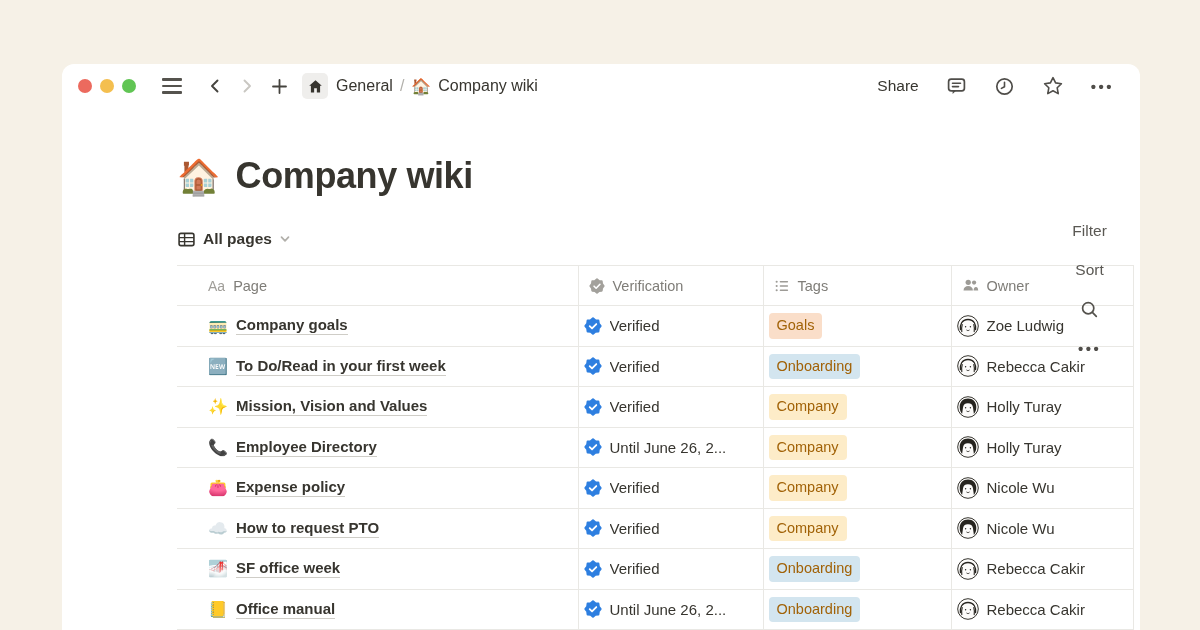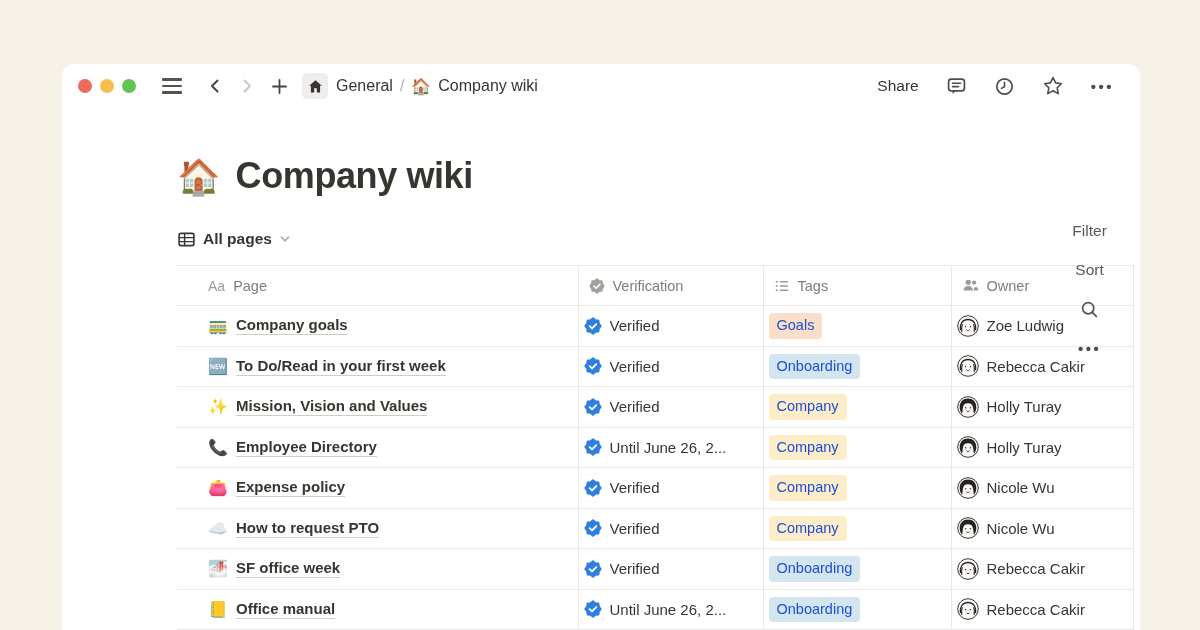--- a/index.html
+++ b/index.html
@@ -77,21 +77,21 @@
   .td-page .cell-inner { padding-left:0; }
   .cell-emoji { font-size:16px; width:20px; text-align:center; }
   .page-link {
     font-size:15px; font-weight:700; color:#37352f;
     border-bottom:1px solid #cfcdc7; padding-bottom:1px; cursor:pointer;
     white-space:nowrap; overflow:hidden;
   }
   .verif-text { font-size:15px; white-space:nowrap; overflow:hidden; }
   .tag {
     display:inline-block; font-size:14.5px; line-height:1;
-    padding:5px 8px 6px; border-radius:4px; color:#1d4ed8; white-space:nowrap;
+    padding:5px 8px 6px; border-radius:4px; color:#a16207; white-space:nowrap;
   }
   .tag-orange { background:var(--tag-orange); }
   .tag-blue   { background:var(--tag-blue); }
   .tag-yellow { background:var(--tag-yellow); }
   .owner-name { font-size:15px; white-space:nowrap; overflow:hidden; }
   .avatar { width:22px; height:22px; flex:0 0 22px; display:inline-flex; }
   .avatar svg { width:22px; height:22px; }
   .avatar .hair-fill { display:none; }
   .avatar-dark .hair-fill { display:block; }
   .avatar-dark .hair-stroke { display:none; }

